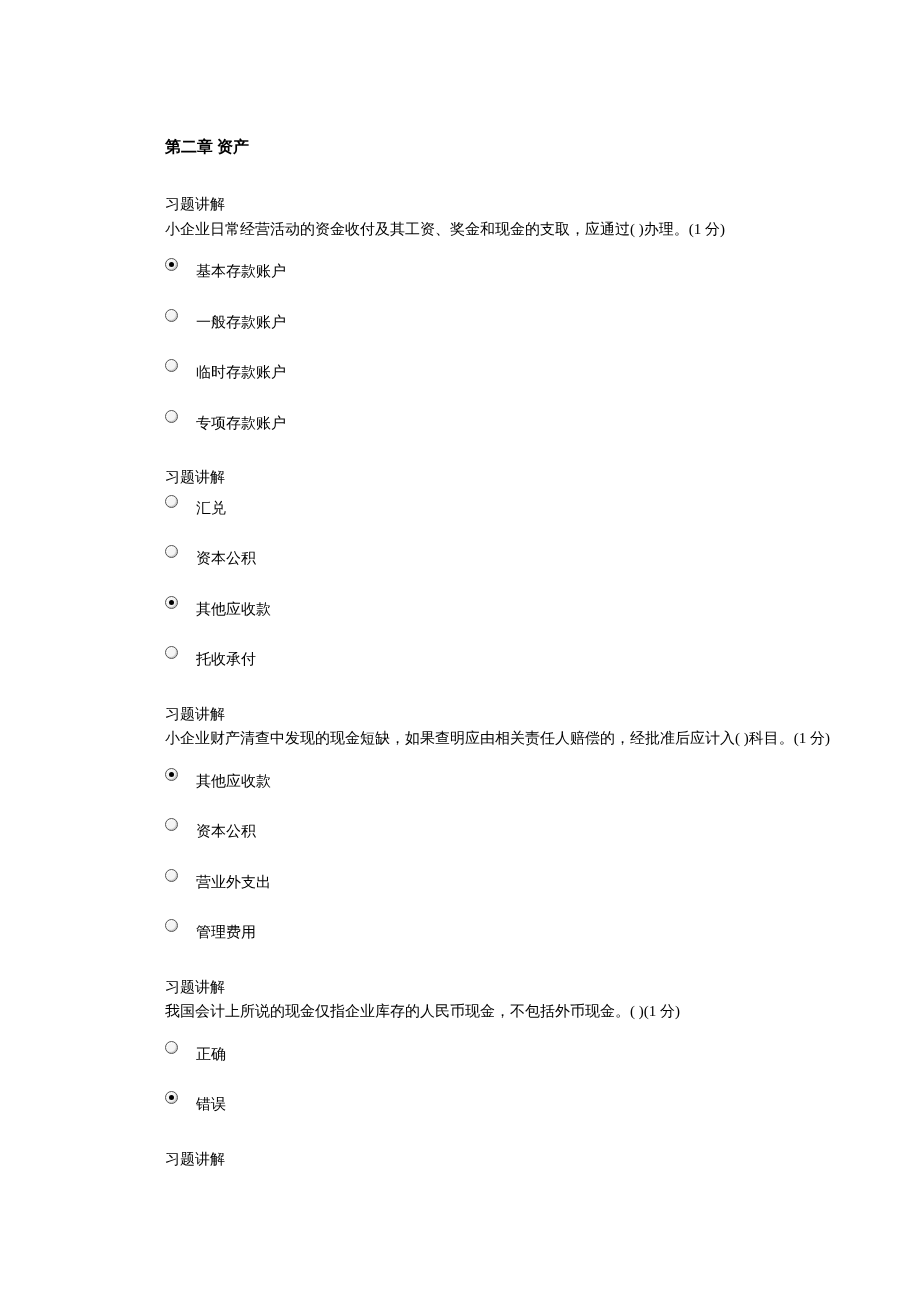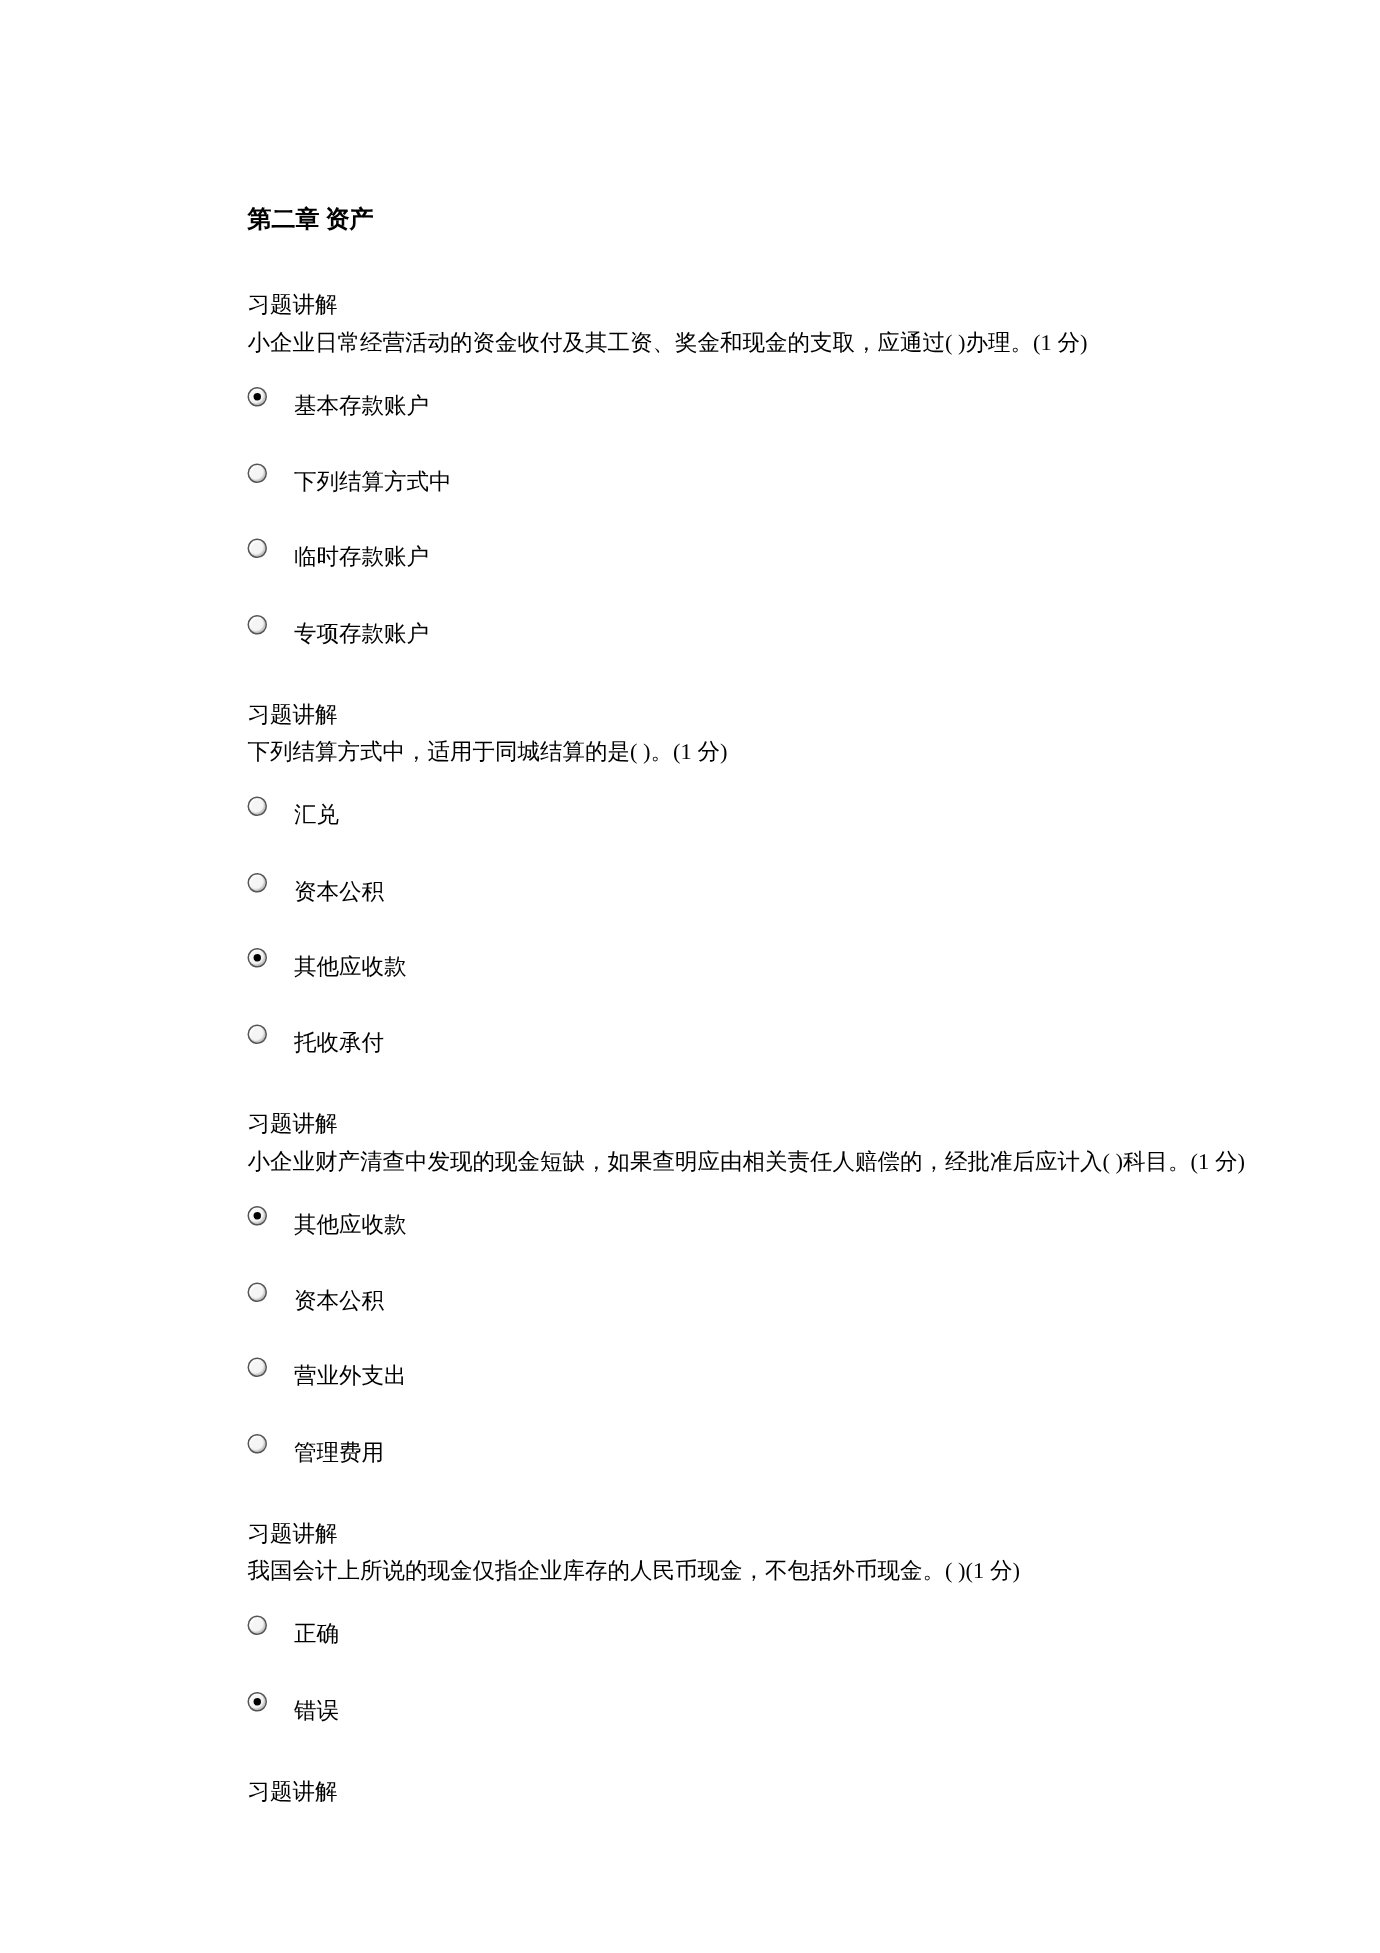--- a/index.html
+++ b/index.html
@@ -67,34 +67,33 @@
 <div id="questions-container">
     <div class="question-block">
       <div class="section-label">习题讲解</div>
       <div class="question-text">小企业日常经营活动的资金收付及其工资、奖金和现金的支取，应通过( )办理。(1 分)</div>
       <div class="option-row">
         <span class="radio selected"></span>
         <span class="option-label">基本存款账户</span>
       </div>
       <div class="option-row">
         <span class="radio"></span>
-        <span class="option-label">下列结算方式中</span>
+        <span class="option-label">一般存款账户</span>
       </div>
       <div class="option-row">
         <span class="radio"></span>
         <span class="option-label">临时存款账户</span>
       </div>
       <div class="option-row">
         <span class="radio"></span>
         <span class="option-label">专项存款账户</span>
       </div>
     </div>
     <div class="question-block">
       <div class="section-label">习题讲解</div>
-      <div class="question-text">下列结算方式中，适用于同城结算的是( )。(1 分)</div>
       <div class="option-row">
         <span class="radio"></span>
         <span class="option-label">汇兑</span>
       </div>
       <div class="option-row">
         <span class="radio"></span>
         <span class="option-label">资本公积</span>
       </div>
       <div class="option-row">
         <span class="radio selected"></span>

